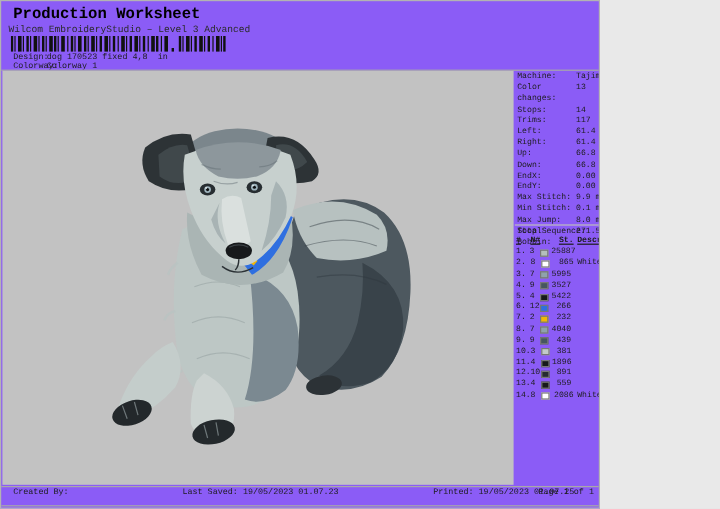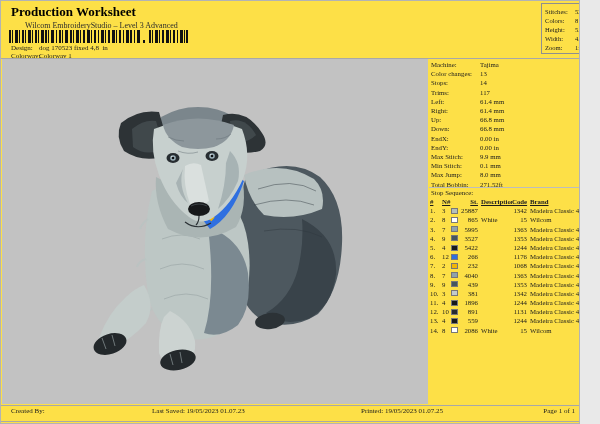--- a/index.html
+++ b/index.html
@@ -1,21 +1,21 @@
 <!DOCTYPE html>
 <html><head>
 <meta charset="utf-8">
 <style>
   html,body{margin:0;padding:0;background:#e9e9e9;}
-  .page{position:relative;width:580px;height:424px;background:#fde047;
-        font-family:Liberation Serif, serif;color:#1c1c1c;
+  .page{position:relative;width:500px;height:424px;background:#8b5cf6;
+        font-family:Liberation Mono, monospace;color:#1c1c1c;
         border:1px solid #b3b3b3;box-sizing:border-box;overflow:hidden;}
   .abs{position:absolute;}
   .title{left:10px;top:3px;font-size:13px;font-weight:bold;color:#000;}
-  .subtitle{left:24px;top:20px;font-size:8px;color:#2b2b2b;text-align:right;}
+  .subtitle{left:6px;top:20px;font-size:8px;color:#2b2b2b;text-align:right;}
   .barcode{left:8px;top:29px;}
   .kvline{font-size:7px;display:flex;}
   .kvline .lbl{width:28px;}
   .kvline .val{white-space:pre;}
   .design-line{left:10px;top:43px;}
   .colorway-line{left:10px;top:50.5px;}
   .hrule{height:1px;background:#a8a8a8;}
   .sumbox{left:540px;top:2px;width:58px;height:51px;border:1px solid #8f8f8f;
           box-sizing:border-box;font-size:6.6px;padding:2.5px 0 0 3px;line-height:9.1px;}
   .sumrow{display:flex;}

